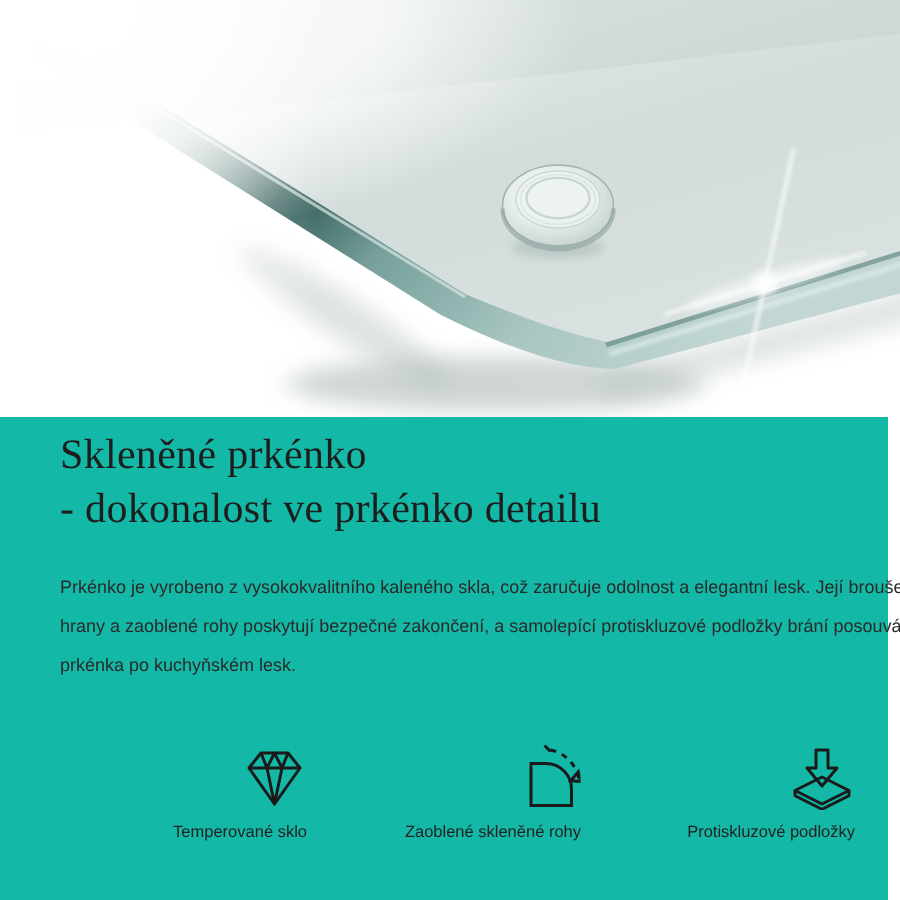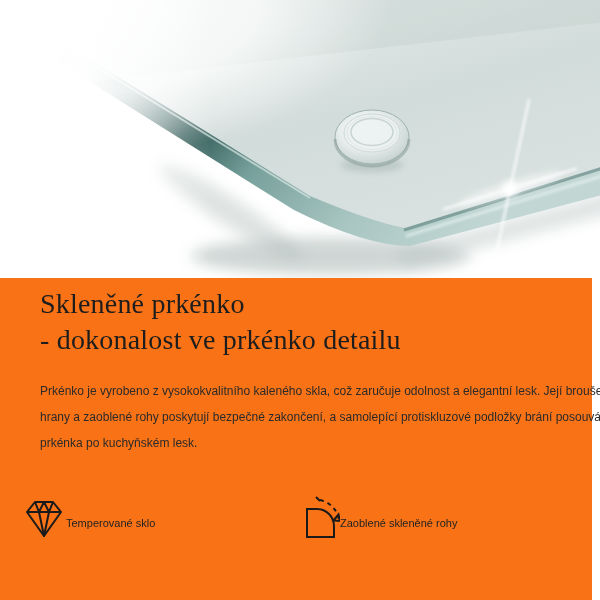--- a/index.html
+++ b/index.html
@@ -1,31 +1,31 @@
 <!DOCTYPE html>
 <html><head>
 <meta charset="utf-8">
 <style>
   html,body{margin:0;padding:0;background:#ffffff;}
   body{width:600px;height:600px;overflow:hidden;font-family:"Liberation Sans",sans-serif;color:#1f1f1f;}
-  .page{width:592px;height:600px;background:#f97316;position:relative;}
+  .page{width:592px;height:600px;background:#14b8a6;position:relative;}
 
   
   .hero{width:600px;height:278px;position:relative;overflow:hidden;background:#ffffff;}
   .hero svg{display:block;}
 
   
   .text-section{padding:0 40px;}
   .headline{font-family:"Liberation Serif",serif;font-weight:400;font-size:28px;line-height:36px;color:#1d1d1d;margin:8px 0 0 0;letter-spacing:0.2px;}
   .description{margin-top:20px;font-size:12px;line-height:26px;color:#2a2a2a;}
   .description .line{white-space:nowrap;}
 
   
   .features{display:flex;justify-content:space-between;padding:0 22px;margin-top:40px;}
-  .feature{flex:1 1 0;display:flex;align-items:center;}
+  .feature{flex:1 1 0;display:flex;flex-direction:column;align-items:flex-end;}
   .feature .icon{width:44px;height:44px;}
   .feature .label{margin-top:9px;font-size:11px;color:#222222;text-align:center;white-space:nowrap;}
   .icon svg{width:44px;height:44px;display:block;}
   .icon path,.icon line,.icon ellipse{stroke:#1a1a1a;fill:none;stroke-width:2;}
 </style>
 </head>
 <body>
 
 <div class="page">
 
@@ -151,15 +151,25 @@
         <svg viewBox="0 0 44 44">
           <path d="M11,41 L11,13 L21,13 A17 17 0 0 1 38,30 L38,41 Z" stroke-width="2.2"></path>
           <path d="M24,4 A24 24 0 0 1 43,24" stroke-dasharray="4 4" stroke-width="2"></path>
           <path d="M24,5 L20,1" stroke-width="2"></path>
           <path d="M44,25 L37.5,24.5 L42.5,18.5 Z" fill="#1a1a1a" stroke="none"></path>
         </svg>
       </div>
       <div class="label">Zaoblené skleněné rohy</div>
     </div>
 
+    <div class="feature">
+      <div class="icon">
+        <svg viewBox="0 0 44 44">
+          <path d="M22,22 L40,31 L22,40 L4,31 Z" stroke-linejoin="round" stroke-width="2.2"></path>
+          <path d="M4,31 L4,34.5 L22,43.5 L40,34.5 L40,31" stroke-linejoin="round" stroke-width="2.2"></path>
+          <path d="M18,4 L26,4 L26,16 L32,16 L22,28 L12,16 L18,16 Z" fill="#ffffff" stroke-linejoin="round" stroke-width="2.2"></path>
+        </svg>
+      </div>
+      <div class="label">Protiskluzové podložky</div>
+    </div>
 
   </div>
 </div>
 
 </body></html>

